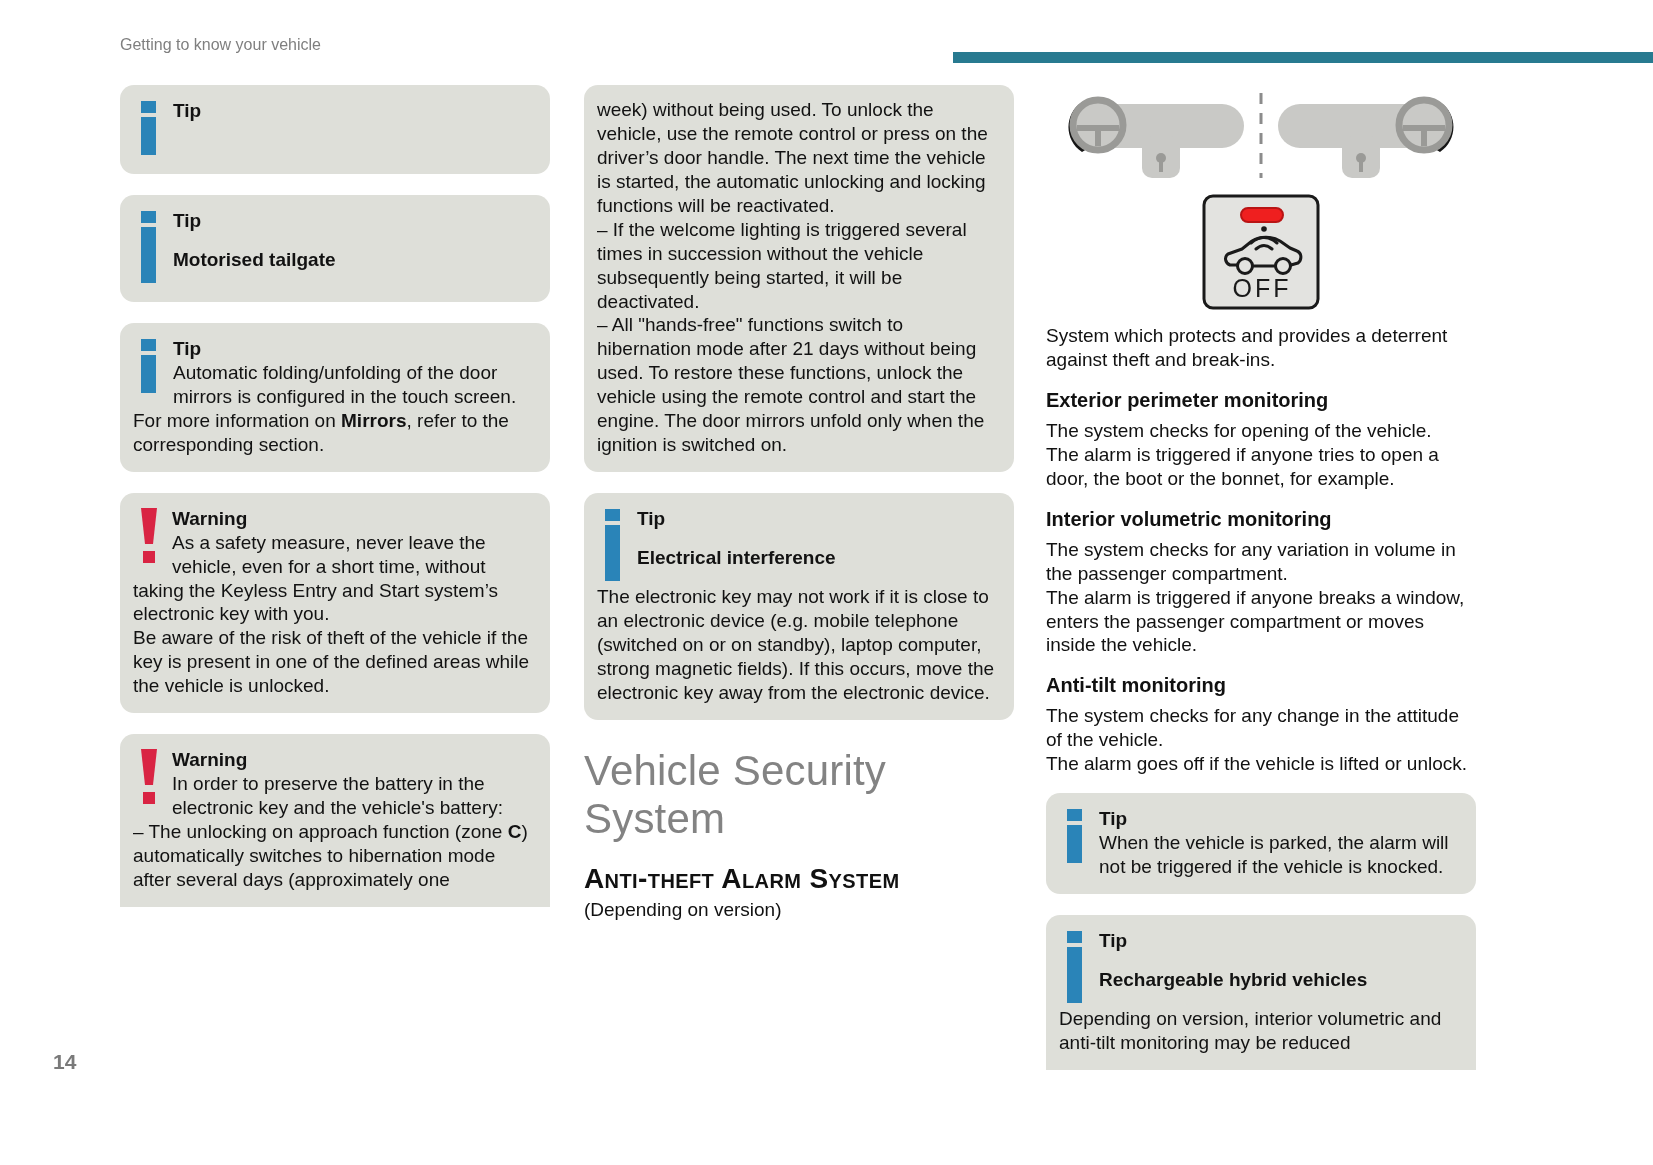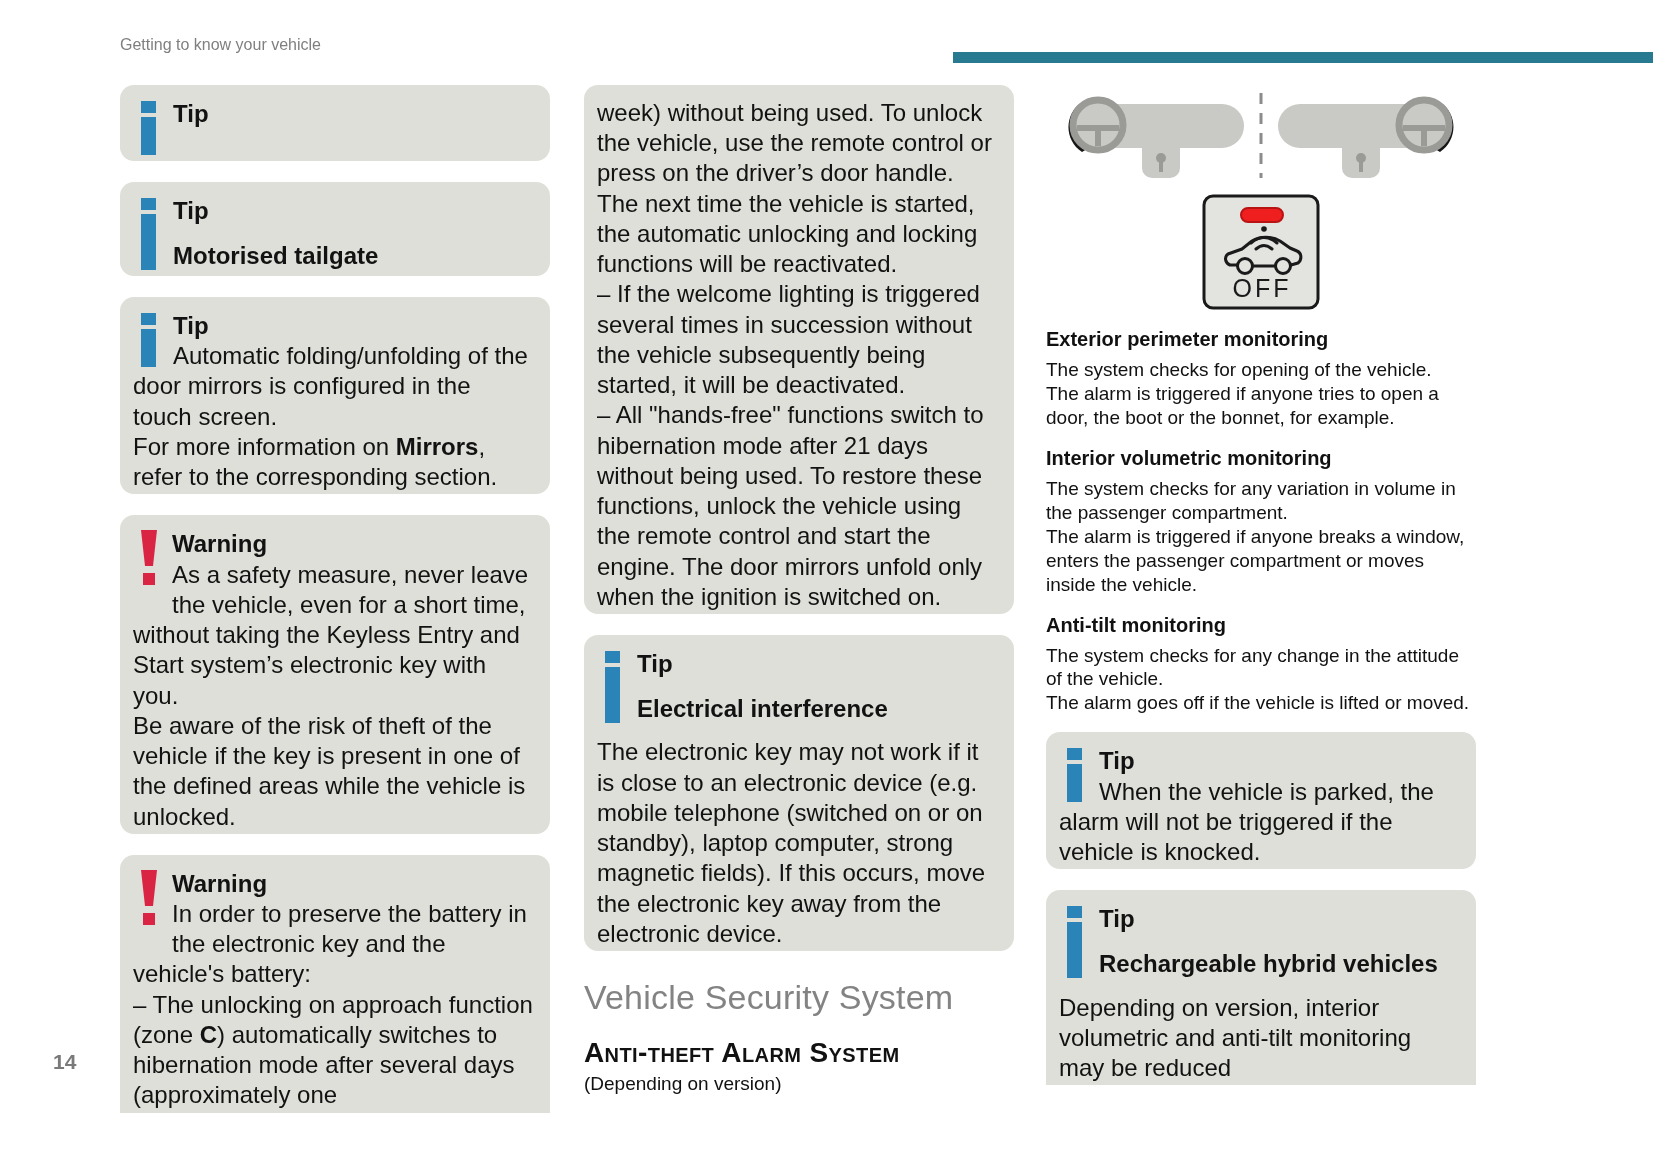--- a/index.html
+++ b/index.html
@@ -8,38 +8,38 @@
   #page { position:relative; width:1653px; height:1165px; background:#ffffff; overflow:hidden; }
 
   .header-text { position:absolute; left:120px; top:36px; font-size:16px; color:#7f7f7f; }
   .teal-bar { position:absolute; left:953px; top:52px; width:700px; height:11px; background:#287a90; }
 
   .col { position:absolute; top:85px; width:430px; }
   #col1 { left:120px; }
   #col2 { left:584px; }
   #col3 { left:1046px; top:88px; }
 
-  .box { background:#dedfd9; border-radius:14px; padding:13px 16px 2px 13px; margin-bottom:21px;
-         font-size:24px; line-height:1.26; color:#121212; overflow:hidden; }
+  .box { background:#dedfd9; border-radius:14px; padding:13px 16px 15px 13px; margin-bottom:21px;
+         font-size:19px; line-height:1.26; color:#121212; overflow:hidden; }
   .box .bd, .plain { white-space:pre-line; }
   .box .hd { font-weight:bold; padding-top:1px; }
   .box .sub { font-weight:bold; margin-top:15px; }
   .box .body-block { clear:left; margin-top:13px; white-space:pre-line; }
 
   .float-icon { float:left; width:16px; margin:3px 16px 4px 8px; }
   .float-icon .dot { width:15px; height:12px; margin-bottom:4px; }
   .float-icon .bar { width:15px; height:38px; }
   .tip-ico .dot, .tip-ico .bar { background:#2a84b8; }
   .tall .bar { height:56px; }
 
   .warn-ico { float:left; width:18px; margin:2px 14px 4px 7px; }
 
   .cut { border-bottom-left-radius:0; border-bottom-right-radius:0; margin-bottom:0; }
 
-  .section-title { color:#838383; font-weight:400; font-size:34px; margin:27px 0 0 0; letter-spacing:0.2px; }
+  .section-title { color:#838383; font-weight:400; font-size:42px; margin:27px 0 0 0; letter-spacing:0.2px; }
   .subsection-title { font-variant:small-caps; font-weight:bold; font-size:28px; margin:20px 0 0 0; letter-spacing:0.4px; }
   .version-note { font-size:19px; margin-top:4px; }
 
   .r-para { font-size:19px; line-height:1.26; white-space:pre-line; }
   .r-h3 { font-size:20px; font-weight:bold; margin:17px 0 7px 0; }
   .illus { display:block; }
   .off-illus { display:block; margin:9px auto 13px auto; }
   .intro-para { margin-top:9px; }
 
   .page-number { position:absolute; left:53px; top:1050px; font-size:21px; font-weight:bold; color:#7a7a7a; }
@@ -166,32 +166,33 @@
         <circle cx="83" cy="73" r="7.5"></circle>
         <path d="M37,72 L30,72 C25,70 24,64 28,61 L42,56 L52,48 C60,43 72,43 80,48 L90,55 L97,58 C102,60 102,67 98,70 L91,72"></path>
         <path d="M53,73 L75,73"></path>
         <path d="M56,56 Q64,49 72,56"></path>
         <path d="M51,50 Q64,39 77,50" stroke-width="3"></path>
       </g>
       <circle cx="64" cy="36" r="2.8" fill="#1a1a1a"></circle>
       <text x="62" y="104" text-anchor="middle" font-size="25" letter-spacing="3" fill="#1a1a1a">OFF</text>
     </svg>
 
+    <p class="r-para intro-para">System which protects and provides a deterrent against theft and break-ins.</p>
 
     <h3 class="r-h3">Exterior perimeter monitoring</h3>
     <p class="r-para">The system checks for opening of the vehicle.
 The alarm is triggered if anyone tries to open a door, the boot or the bonnet, for example.</p>
 
     <h3 class="r-h3">Interior volumetric monitoring</h3>
     <p class="r-para">The system checks for any variation in volume in the passenger compartment.
 The alarm is triggered if anyone breaks a window, enters the passenger compartment or moves inside the vehicle.</p>
 
     <h3 class="r-h3">Anti-tilt monitoring</h3>
     <p class="r-para">The system checks for any change in the attitude of the vehicle.
-The alarm goes off if the vehicle is lifted or moved.</p>
+The alarm goes off if the vehicle is lifted or unlock.</p>
 
     <div class="box" style="margin-top:17px;">
       <div class="float-icon tip-ico">
           <div class="dot"></div>
           <div class="bar"></div>
         </div>
       <div class="hd">Tip</div>
       <div class="bd">When the vehicle is parked, the alarm will not be triggered if the vehicle is knocked.</div>
     </div>
 

